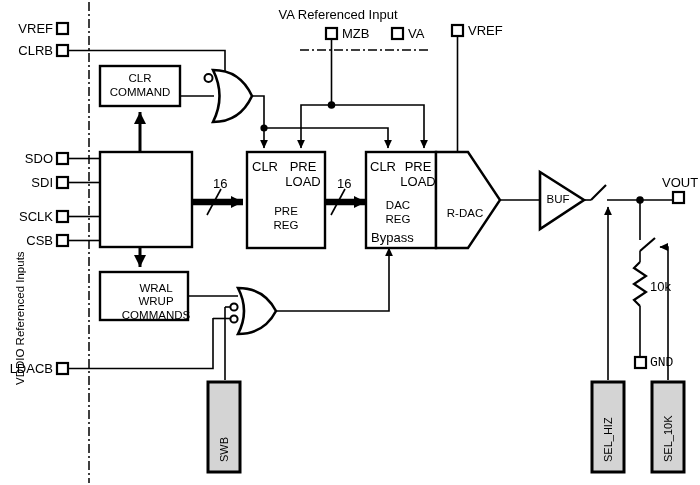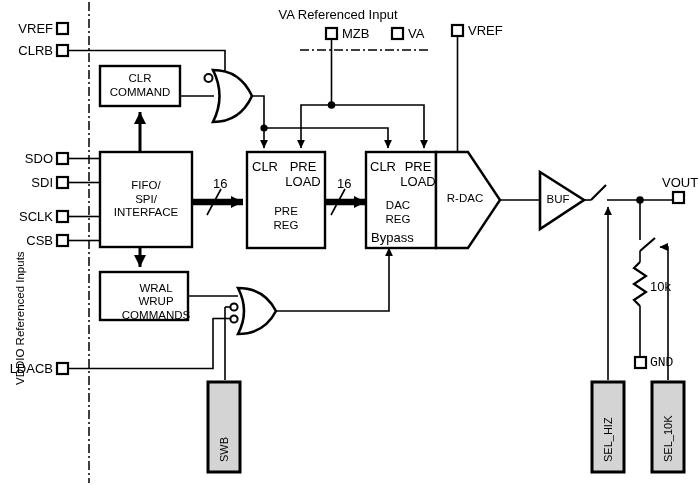--- a/index.html
+++ b/index.html
@@ -151,42 +151,39 @@
 
   <div class="lbl" style="left:342px;top:27px;">MZB</div>
   <div class="lbl" style="left:408px;top:27px;">VA</div>
   <div class="lbl" style="left:468px;top:24px;">VREF</div>
   <div class="lbl" style="left:662px;top:176px;">VOUT</div>
   <div class="lbl" style="left:650px;top:356px;font-family:Liberation Mono, monospace;">GND</div>
 
   <div class="blk" style="left:100px;top:66px;width:80px;height:40px;white-space:pre-line;">CLR
 COMMAND</div>
 
-  <div class="blk" style="left:100px;top:152px;width:92px;height:95px;white-space:pre-line;">FIFO/
-SPI/
-INTERFACE</div>
 
-  <div class="blk" style="left:112px;top:272px;width:88px;height:60px;white-space:pre-line;">WRAL
+  <div class="blk" style="left:100px;top:272px;width:88px;height:60px;white-space:pre-line;padding-left:12px;">WRAL
 WRUP
 COMMANDS</div>
 
   <div class="lbl" style="left:252px;top:160px;">CLR</div>
   <div class="lbl ctr" style="left:282px;top:160px;width:42px;white-space:pre-line;">PRE
 LOAD</div>
   <div class="blk" style="left:247px;top:196px;width:78px;height:46px;white-space:pre-line;">PRE
 REG</div>
 
   <div class="lbl" style="left:370px;top:160px;">CLR</div>
   <div class="lbl ctr" style="left:398px;top:160px;width:40px;white-space:pre-line;">PRE
 LOAD</div>
   <div class="blk" style="left:366px;top:192px;width:64px;height:42px;white-space:pre-line;">DAC
 REG</div>
   <div class="lbl" style="left:371px;top:231px;">Bypass</div>
 
-  <div class="blk" style="left:437px;top:189px;width:56px;height:20px;">R-DAC</div>
+  <div class="blk" style="left:437px;top:204px;width:56px;height:20px;">R-DAC</div>
 
   <div class="blk" style="left:541px;top:190px;width:34px;height:20px;">BUF</div>
 
   <div class="lbl" style="left:213px;top:177px;">16</div>
   <div class="lbl" style="left:337px;top:177px;">16</div>
 
   <div class="lbl" style="left:650px;top:280px;">10k</div>
 
   <div class="vert" style="left:218px;top:462px;transform:rotate(-90deg);">SWB</div>
   <div class="vert" style="left:602px;top:462px;transform:rotate(-90deg);">SEL_HIZ</div>

